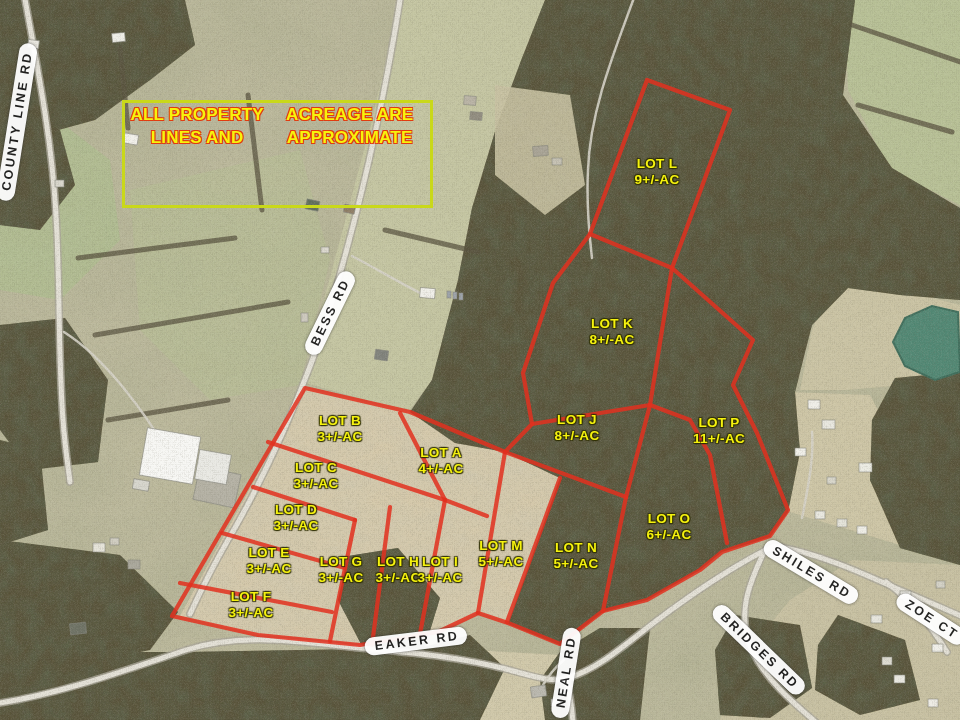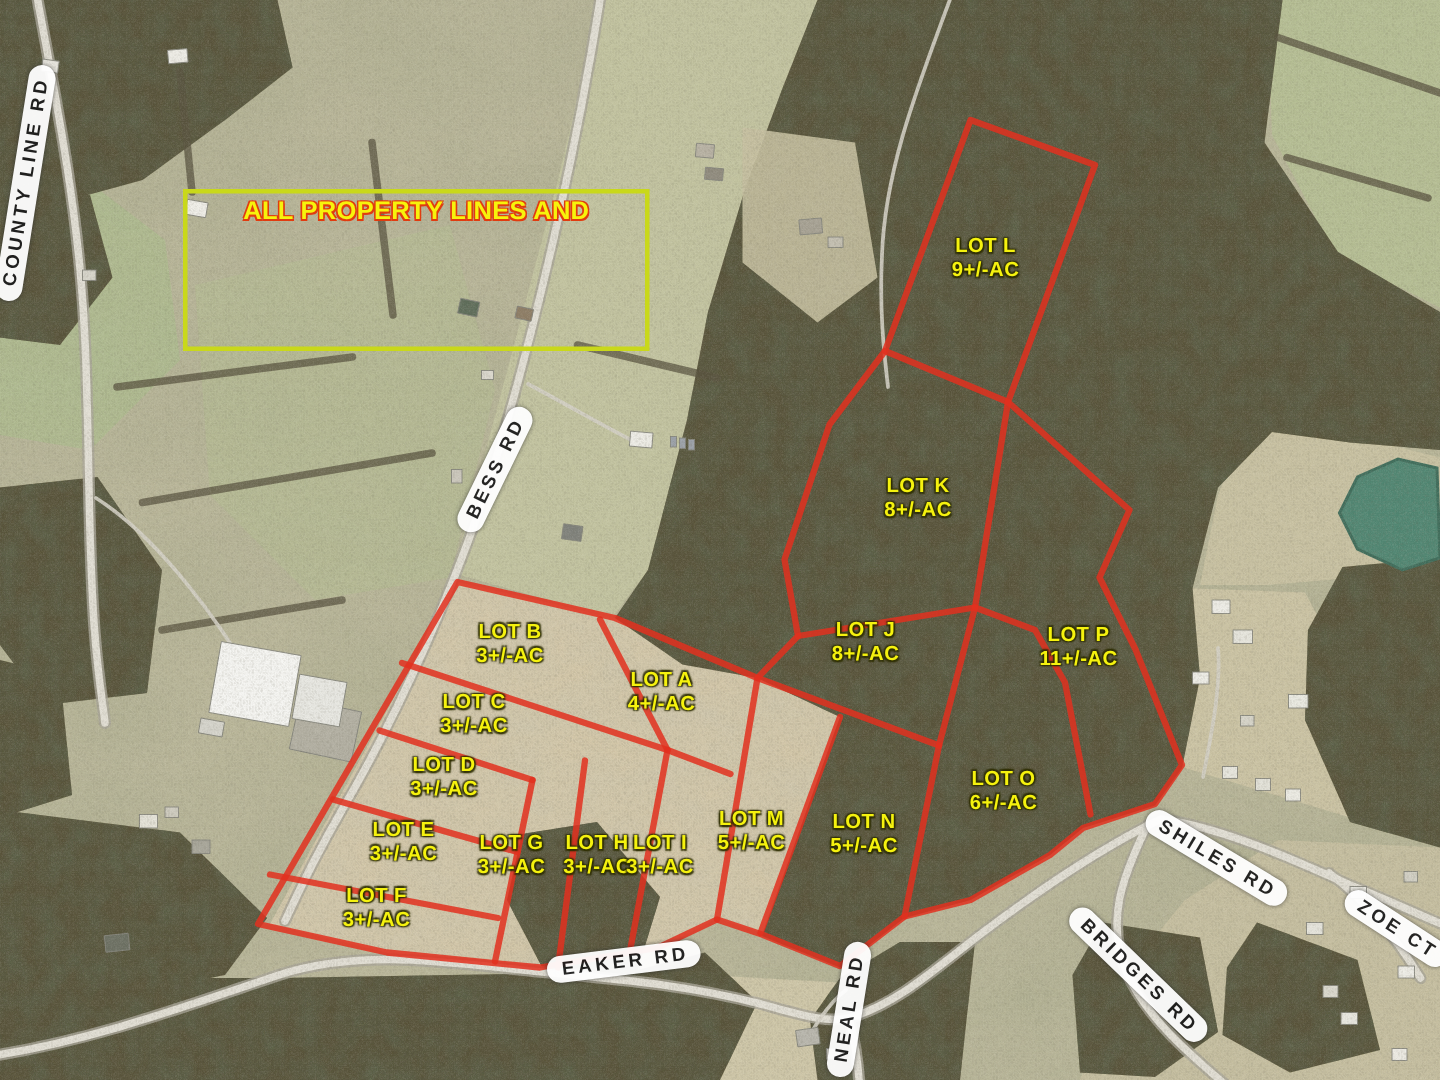--- a/index.html
+++ b/index.html
@@ -12,23 +12,23 @@
        color:var(--lot-label-text,#f5f20e);font-weight:bold;font-size:13.5px;line-height:1.18;
        white-space:nowrap;letter-spacing:.3px;
        text-shadow:1px 1px 1px rgba(45,45,0,.95),-1px -1px 1px rgba(45,45,0,.85),
                    1px -1px 1px rgba(45,45,0,.85),-1px 1px 1px rgba(45,45,0,.85);}
   .lot span{display:block;text-align:center;}
   .road{position:absolute;transform:translate(-50%,-50%) rotate(var(--r,0deg));
        background:var(--road-label-bg,#fff);color:var(--road-label-text,#1d1d1d);
        font-weight:bold;font-size:12.5px;letter-spacing:2.5px;white-space:nowrap;
        padding:2px 8px 2px 10px;border-radius:10px;opacity:.95;
        box-shadow:0 0 3px rgba(40,40,40,.7);}
-  .disclaimer{position:absolute;left:122px;top:126px;width:311px;height:108px;
+  .disclaimer{position:absolute;left:122px;top:100px;width:311px;height:108px;
        box-sizing:border-box;border:3px solid var(--disclaimer-border,#c9d81a);
-       display:flex;flex-direction:column;justify-content:flex-start;text-align:center;
+       display:flex;flex-direction:row;justify-content:flex-end;text-align:center;
        color:var(--disclaimer-text,#f7f30c);font-weight:bold;font-size:17px;line-height:1.38;
        letter-spacing:.2px;
        text-shadow:1px 1px 0 var(--disclaimer-text-outline,#e03c10),
                   -1px -1px 0 var(--disclaimer-text-outline,#e03c10),
                    1px -1px 0 var(--disclaimer-text-outline,#e03c10),
                   -1px 1px 0 var(--disclaimer-text-outline,#e03c10);}
 </style>
 </head>
 <body>
 
@@ -208,20 +208,21 @@
     <path d="M253,487 L355,520"></path>
     <path d="M222,533 L345,568"></path>
     <path d="M180,583 L332,612"></path>
     <path d="M355,520 L330,641"></path>
     <path d="M390,507 L372,645"></path>
     <path d="M445,500 L420,634"></path>
   </svg>
 
   <div class="disclaimer">
     <div>ALL PROPERTY LINES AND</div>
+    <div>ACREAGE ARE APPROXIMATE</div>
   </div>
 
   <div class="lot" style="left:657px;top:172px">
       <span>LOT L</span>
       <span>9+/-AC</span>
     </div>
   <div class="lot" style="left:612px;top:332px">
       <span>LOT K</span>
       <span>8+/-AC</span>
     </div>

